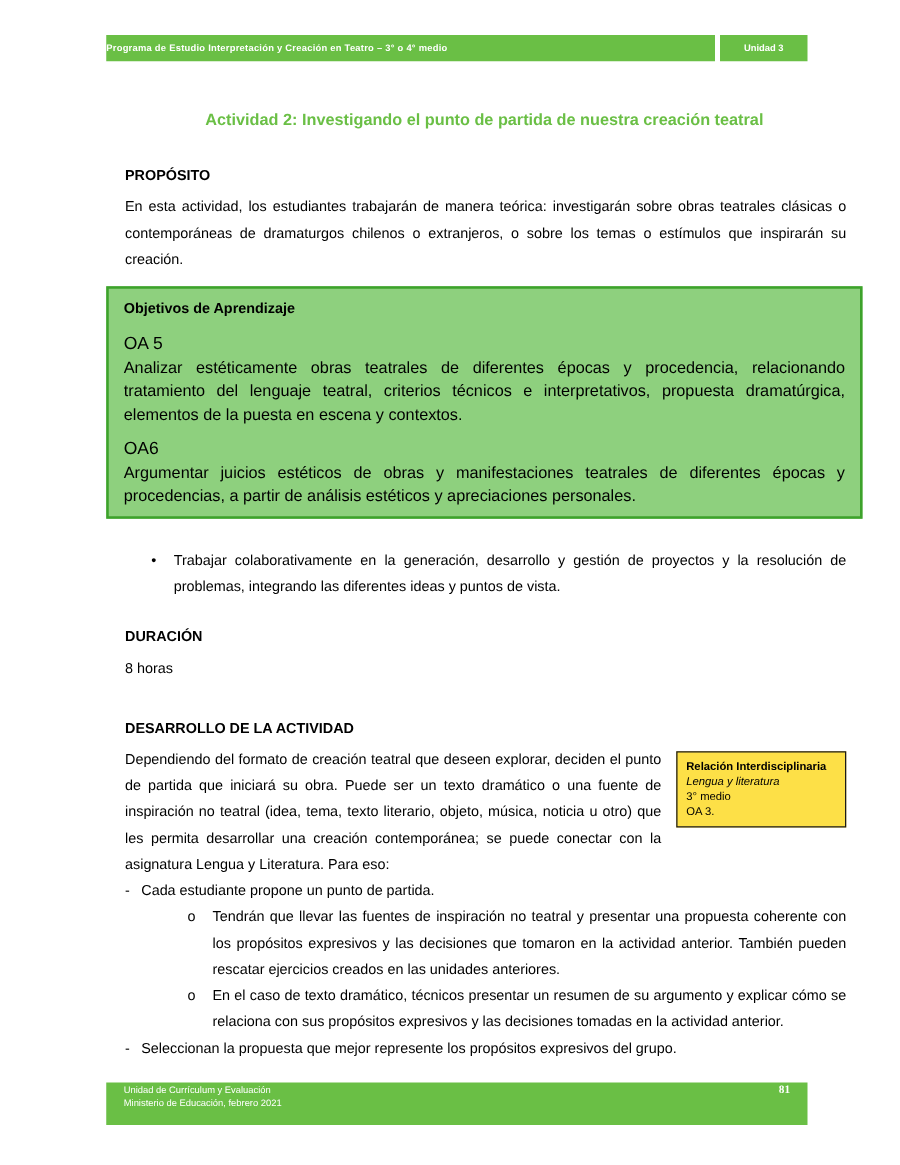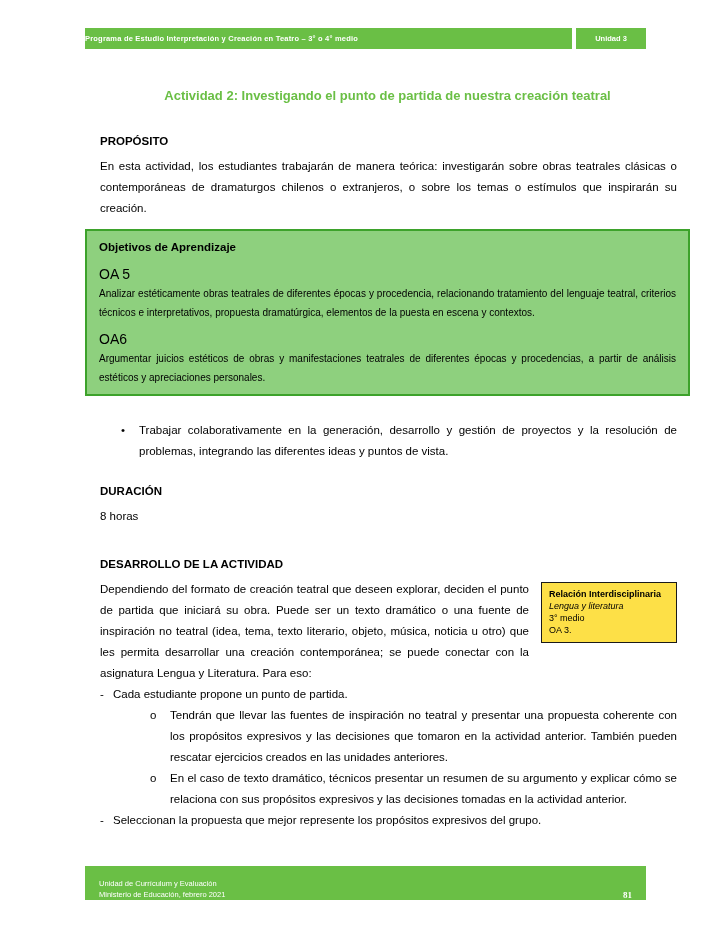--- a/index.html
+++ b/index.html
@@ -46,21 +46,21 @@
   .sec-proposito { margin-top:30px; }
   
   .oa-box {
     margin-top:10px;
     background:var(--box-fill,#8ed07e);
     border:2px solid var(--box-border,#3da22b);
     padding:7px 12px 7px 12px;
   }
   .oa-box h2 { font-size:11.5px; font-weight:bold; line-height:19px; margin-bottom:8px; }
   .oa-box .oa-t { font-size:14px; line-height:19px; }
-  .oa-box .oa-b { font-size:10px; line-height:19px; text-align:justify; margin-bottom:8px; }
+  .oa-box .oa-b { font-size:13px; line-height:19px; text-align:justify; margin-bottom:8px; }
   .oa-box .oa-b:last-child { margin-bottom:0; }
   
   .bullet { display:flex; padding-left:21px; margin-top:2px; }
   .bullet .marker { width:18px; flex:none; font-size:11.5px; line-height:21px; }
   .bullet .text { flex:1; }
   .sec-duracion { margin-top:22px; }
   .sec-desarrollo { margin-top:30px; }
   
   .desarrollo-body { }
   .sidebox {
@@ -77,21 +77,21 @@
   .list { clear:none; }
   .li { display:flex; }
   .li .marker { width:13px; flex:none; font-size:11.5px; line-height:21px; }
   .li .text { flex:1; }
   .li.sub { padding-left:50px; }
   .li.sub .marker { width:20px; }
   
   .footer {
     position:absolute; top:866px; left:85px; width:561px; height:34px;
     background:var(--accent-green,#6abf45); color:#fff;
-    display:flex; align-items:flex-end; justify-content:space-between;
+    display:flex; align-items:flex-start; justify-content:space-between;
     padding:0 14px 0 14px;
   }
   .f-left p { font-size:7.5px; line-height:11px; }
   .f-page { font-size:9px; font-weight:bold;font-family:Liberation Serif, serif; }
 </style>
 </head>
 <body>
 
 <div class="page">
 

